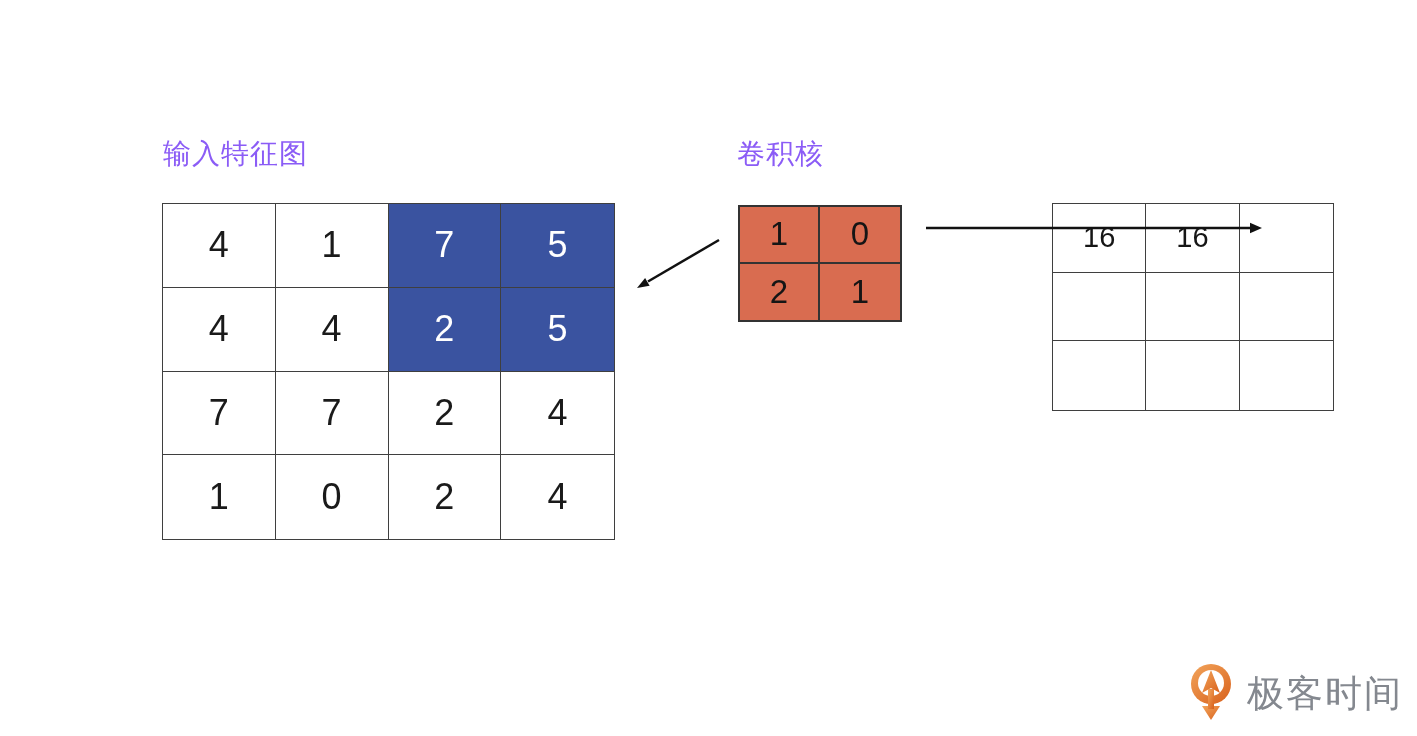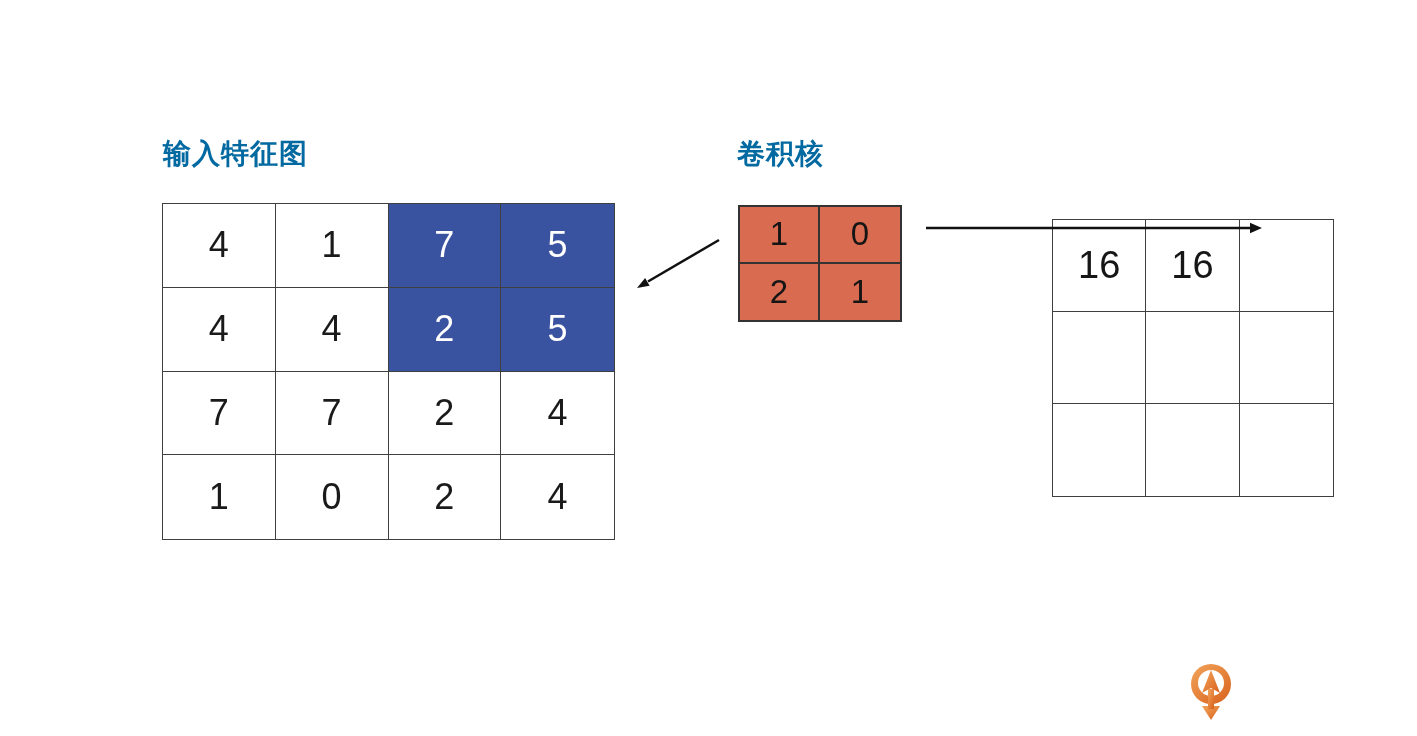--- a/index.html
+++ b/index.html
@@ -15,22 +15,22 @@
     position: relative;
     width: 1417px;
     height: 736px;
     background: #ffffff;
     overflow: hidden;
     font-family: "Liberation Sans", "DejaVu Sans", sans-serif;
   }
   .section-label {
     position: absolute;
     font-size: 28px;
-    font-weight: 700;
-    color: #0369a1;
+    font-weight: 400;
+    color: #8b5cf6;
     letter-spacing: 1px;
     white-space: nowrap;
   }
   #label-input  { left: 163px; top: 135px; }
   #label-kernel { left: 737px; top: 135px; }
 
   .grid {
     position: absolute;
     display: grid;
   }
@@ -74,26 +74,26 @@
   #kernel-grid .cell {
     border-right: 2px solid #333333;
     border-bottom: 2px solid #333333;
     color: #151515;
   }
   #kernel-grid .cell:nth-child(2n)  { border-right: none; }
   #kernel-grid .cell:nth-child(n+3) { border-bottom: none; }
 
   
   #output-grid {
-    left: 1052px; top: 219px;
-    width: 282px; height: 278px;
+    left: 1052px; top: 203px;
+    width: 282px; height: 208px;
     grid-template-columns: repeat(3, 1fr);
     grid-template-rows: repeat(3, 1fr);
     border: 1px solid var(--grid-line);
-    font-size: 38px;
+    font-size: 29px;
   }
   #output-grid .cell {
     border-right: 1px solid var(--grid-line);
     border-bottom: 1px solid var(--grid-line);
     color: #161616;
   }
   #output-grid .cell:nth-child(3n)  { border-right: none; }
   #output-grid .cell:nth-child(n+7) { border-bottom: none; }
 
   #arrows-overlay {
@@ -185,15 +185,16 @@
           <stop offset="0.55" stop-color="#E5823B"></stop>
           <stop offset="1" stop-color="#D9641F"></stop>
         </linearGradient>
       </defs>
       <circle cx="22" cy="21" r="20" fill="url(#gkgrad)"></circle>
       <path d="M13 43 L22 57 L31 43 Z" fill="url(#gkgrad)"></path>
       <circle cx="22" cy="20" r="13" fill="#ffffff"></circle>
       <path d="M22 7 L31 30 L22 25 L13 30 Z" fill="url(#gkgrad)"></path>
       <rect x="19" y="26" width="6" height="20" fill="url(#gkgrad)"></rect>
     </svg>
+    <span id="logo-text">极客时间</span>
   </div>
 
 </div>
 
 </body></html>

